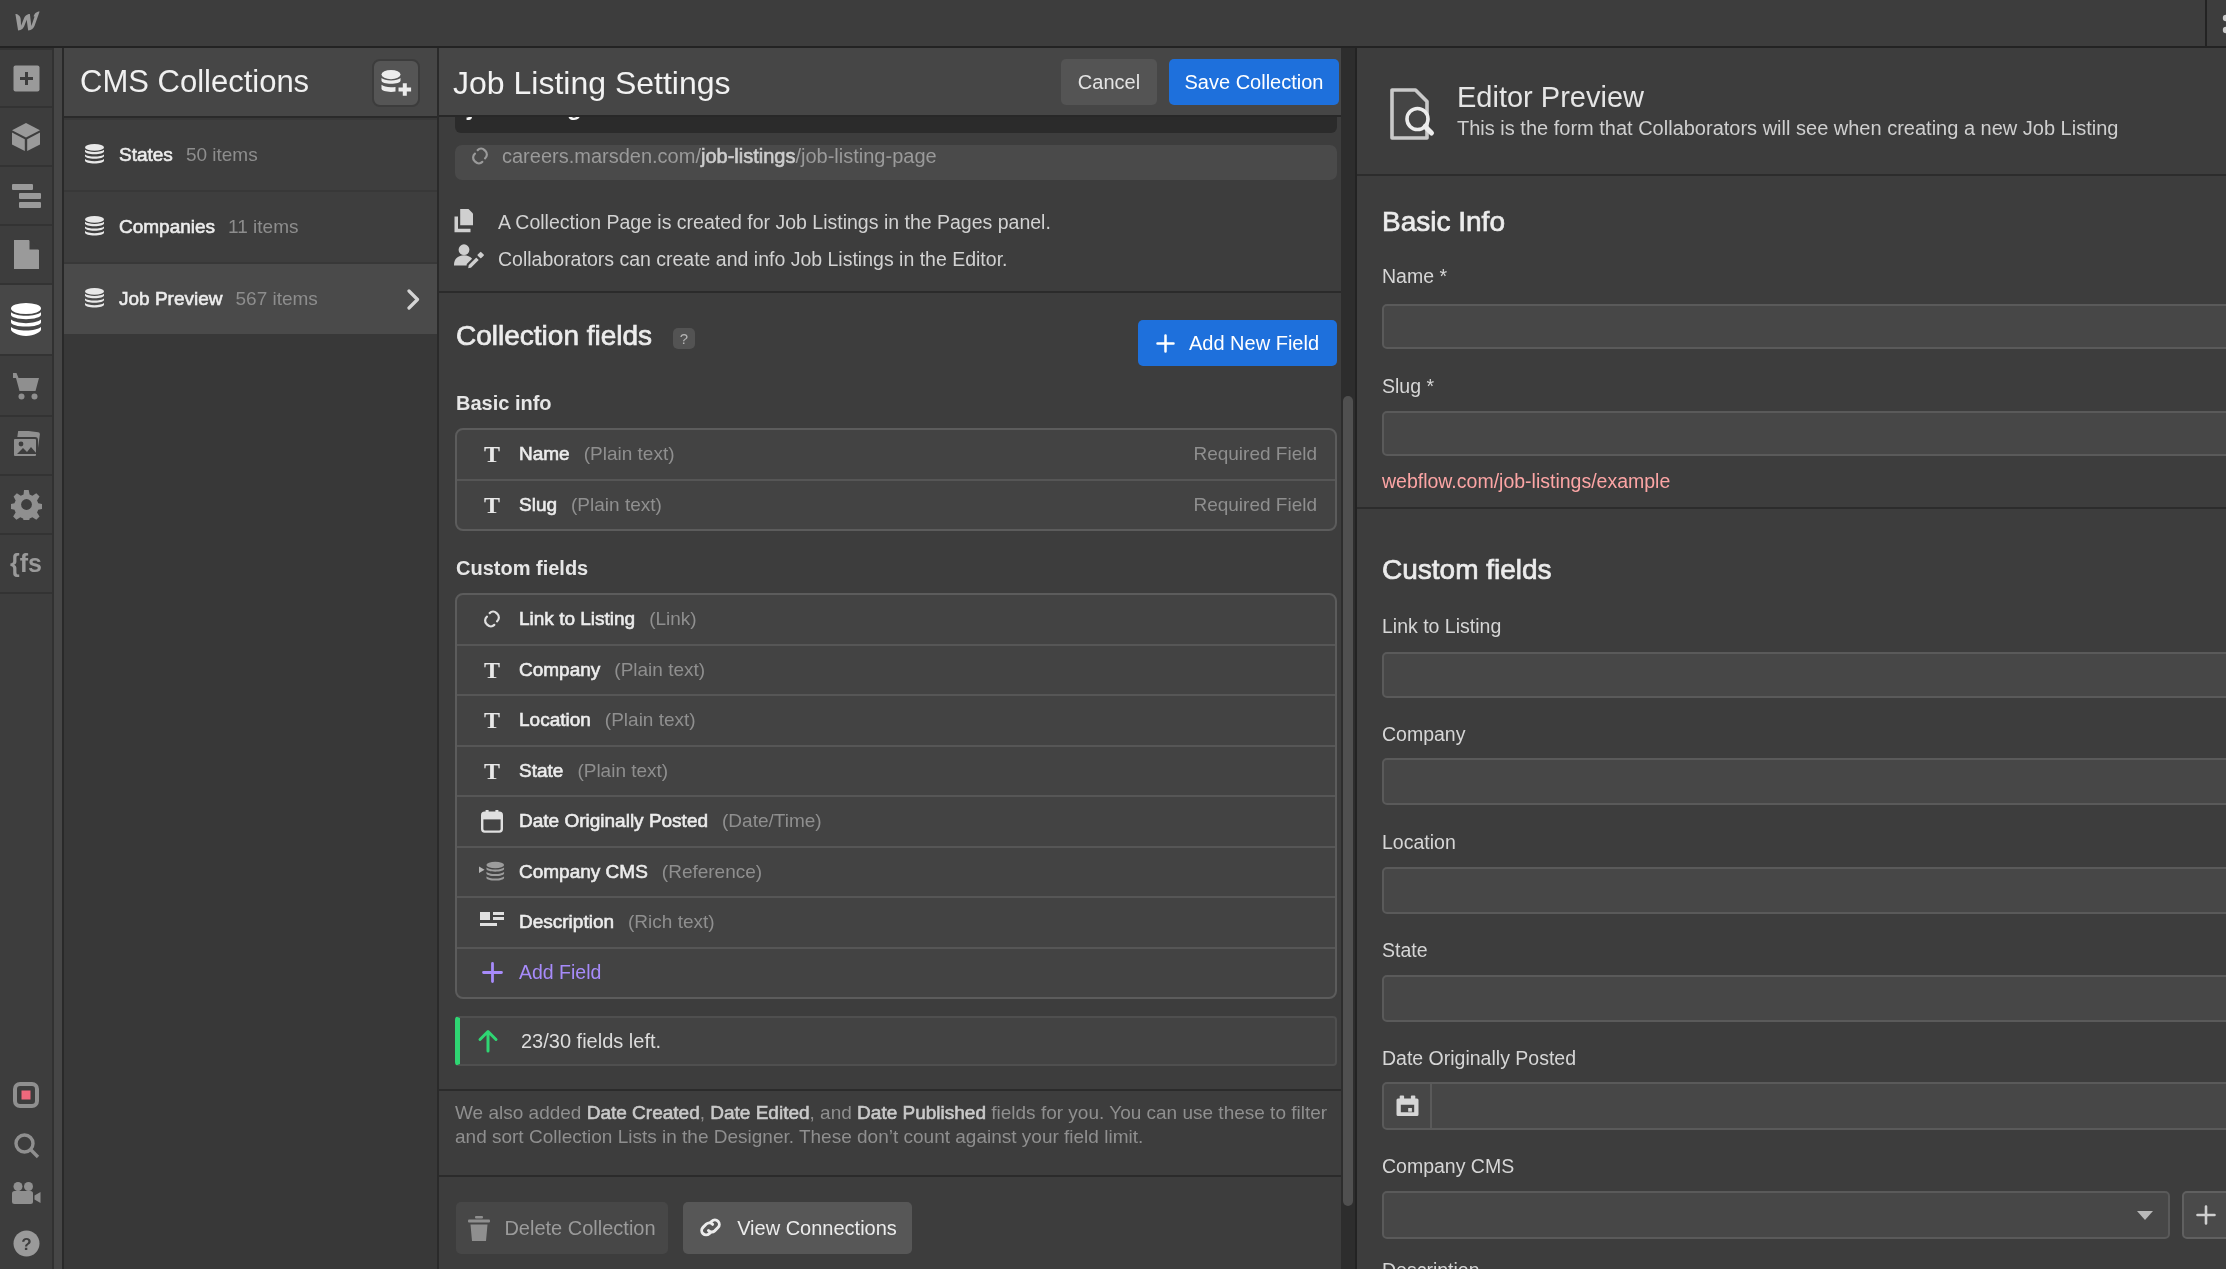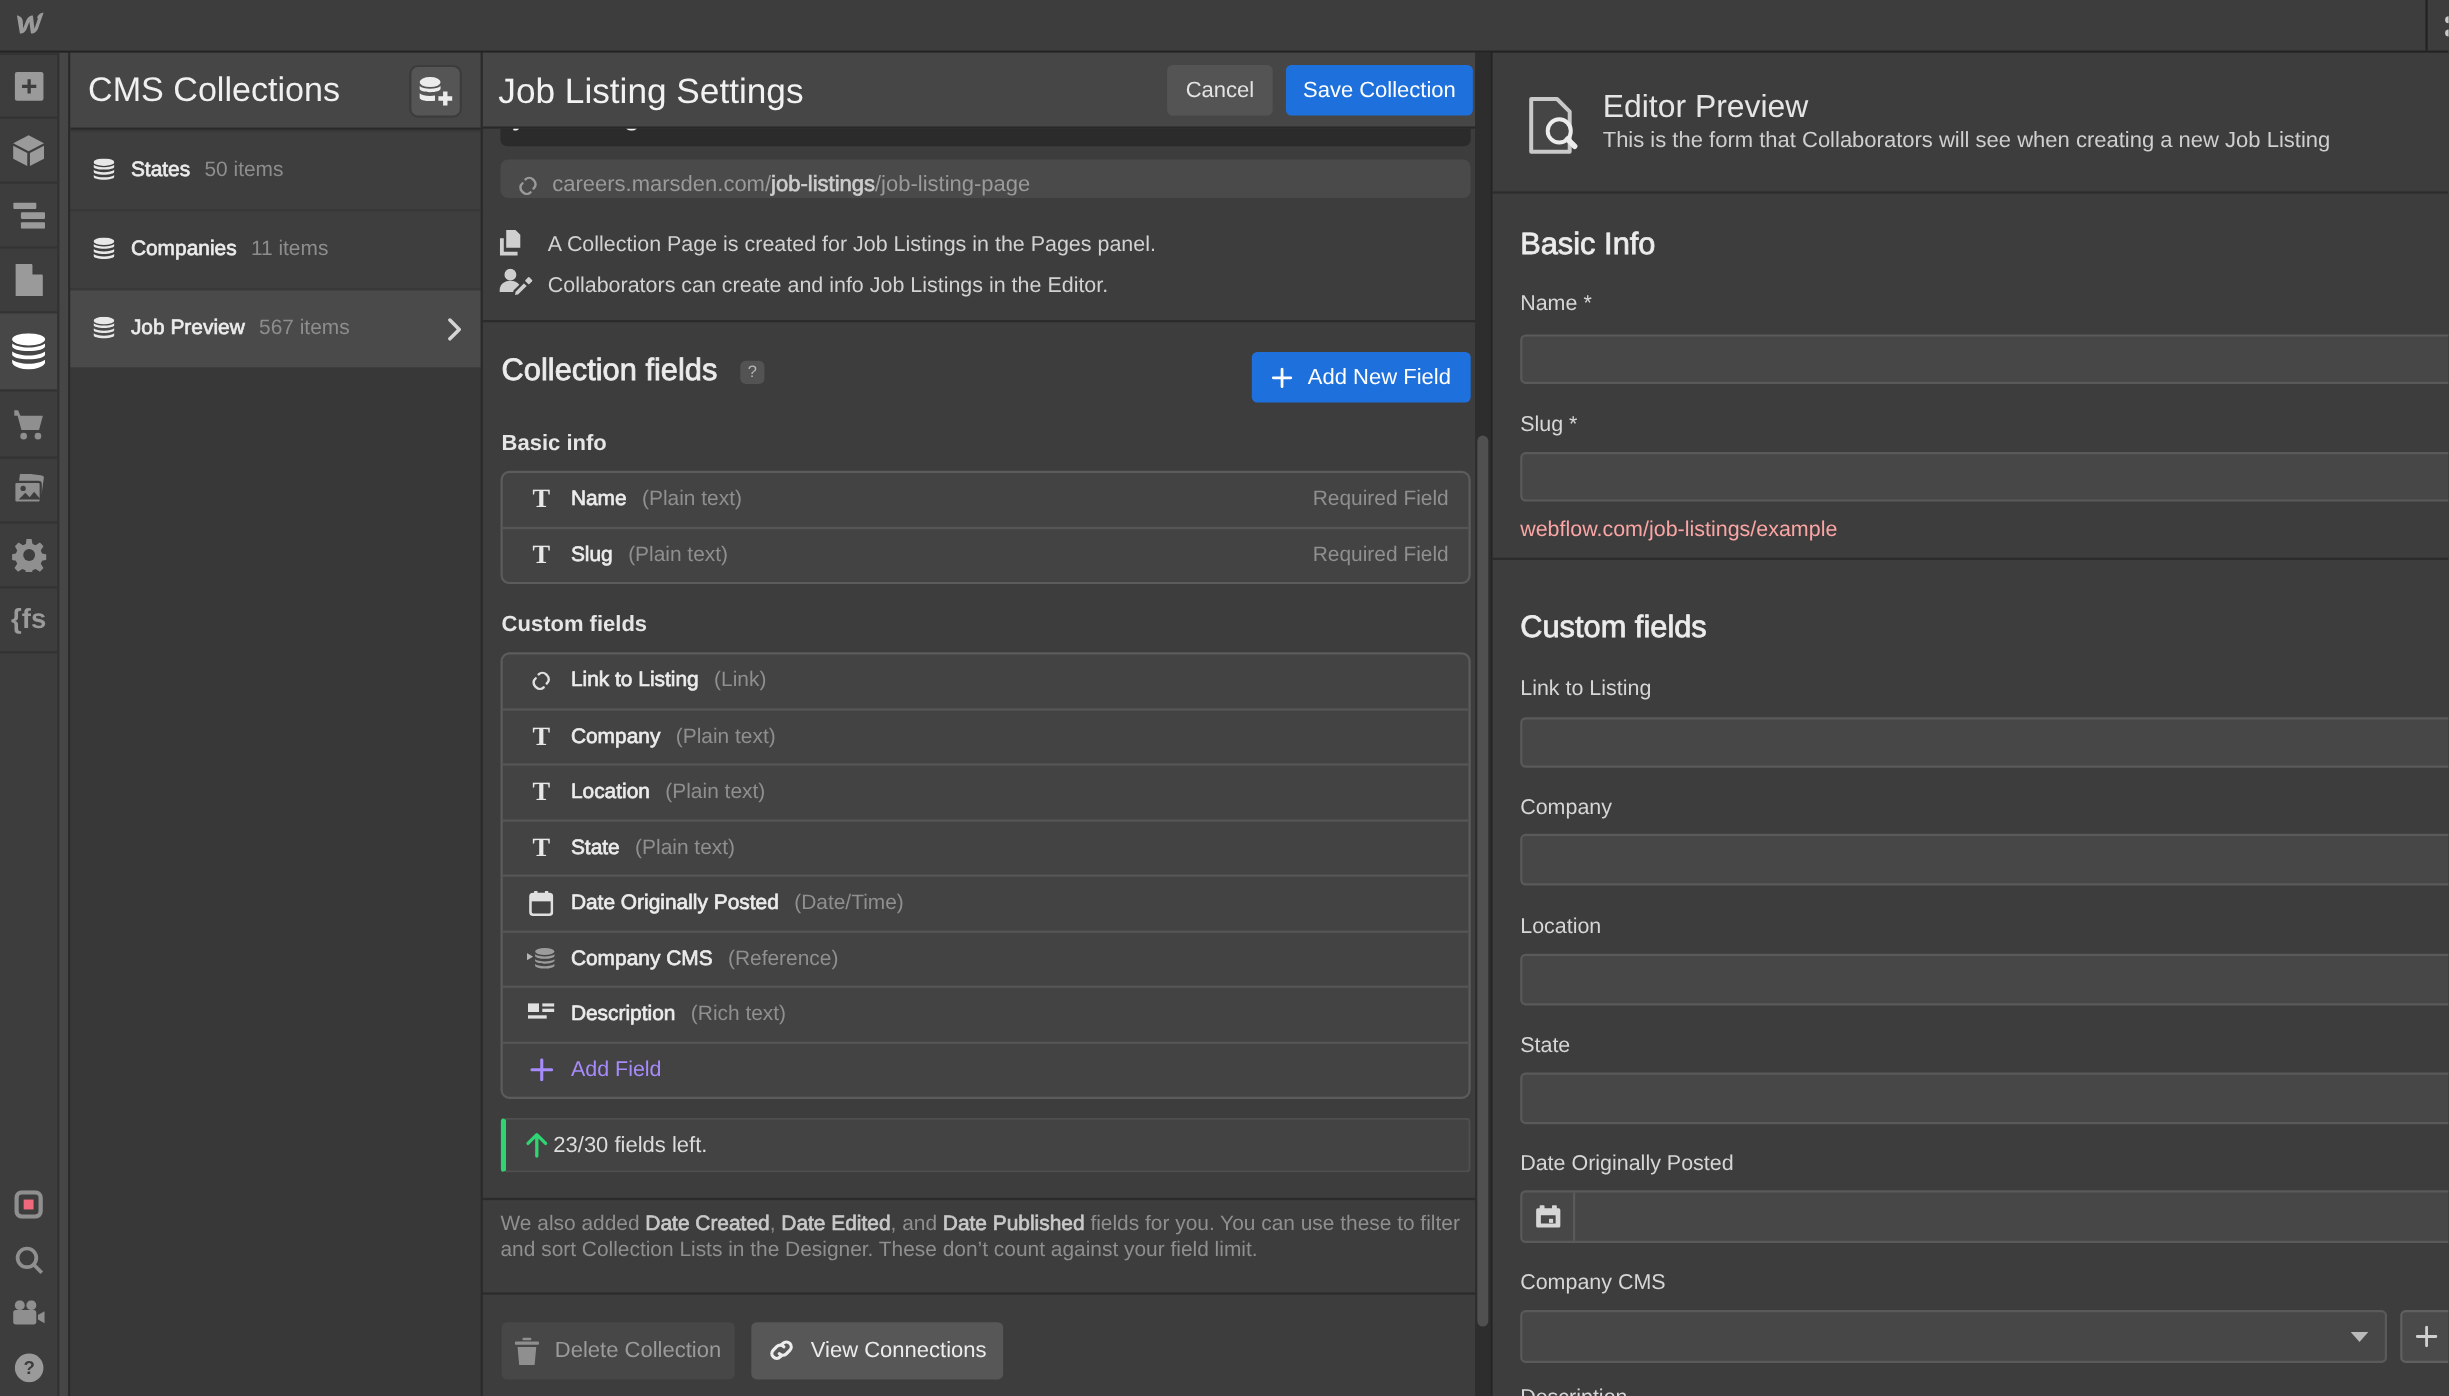--- a/index.html
+++ b/index.html
@@ -226,21 +226,21 @@
 <div class="abs" style="left:437px;top:48px;width:2px;height:1221px;background:#2a2a2a"></div>
 <div class="abs" id="main">
   <div id="mhead">
     <h1>Job Listing Settings</h1>
     <div class="btn" id="btnCancel">Cancel</div>
     <div class="btn" id="btnSave">Save Collection</div>
   </div>
   <div style="position:absolute;left:16px;top:69px;width:882px;height:16px;background:#2b2b2b;border-radius:0 0 6px 6px;overflow:hidden">
     <div style="position:absolute;left:12px;top:-24px;font-size:24px;font-weight:700;color:#f5f5f5">job-listings</div>
   </div>
-  <div style="position:absolute;left:16px;top:97px;width:882px;height:35px;background:#4a4a4a;border-radius:7px;display:flex;align-items:flex-end">
+  <div style="position:absolute;left:16px;top:97px;width:882px;height:35px;background:#4a4a4a;border-radius:7px;display:flex;align-items:flex-start">
     <svg style="margin-left:14px" width="22" height="22" viewBox="0 0 21 21" fill="none" stroke="#9a9a9a" stroke-width="2.1" stroke-linecap="round">
         <path d="M8.3 4.9 a4.6 4.6 0 0 1 6.5 0 l0.9 0.9 a4.6 4.6 0 0 1 -0.4 6.9"></path>
         <path d="M12.7 16.1 a4.6 4.6 0 0 1 -6.5 0 l-0.9 -0.9 a4.6 4.6 0 0 1 0.4 -6.9"></path>
       </svg>
     <span style="margin-left:11px;font-size:20px;color:#9a9a9a">careers.marsden.com/<b style="color:#cdcdcd;font-weight:400;-webkit-text-stroke:0.6px #cdcdcd">job-listings</b>/job-listing-page</span>
   </div>
   <div style="position:absolute;left:15px;top:161px;width:21px;height:24px">
     <svg width="21" height="24" viewBox="0 0 21 24">
         <path fill="#cfcfcf" d="M0.5 7.5h3.5v12.3h12.5v3.5H0.5z"></path>
         <path fill="#cfcfcf" d="M6.2 0h8.3l4.5 4.5v11.8H6.2z"></path>
@@ -355,21 +355,21 @@
           </svg>
         </span>
         <span style="font-size:19.5px;color:#a78bfa;margin-left:14px">Add Field</span>
       </div>
   </div>
 
   <div style="position:absolute;left:16px;top:968px;width:882px;height:50px;background:#434343;border:2px solid #4f4f4f;border-left:5px solid #2fd573;border-radius:4px;display:flex;align-items:center">
     <svg style="margin-left:17px" width="22" height="24" viewBox="0 0 22 24" fill="none" stroke="#2fd573" stroke-width="3" stroke-linecap="round" stroke-linejoin="round">
         <path d="M11 22V3M3 10.5 11 2.5l8 8"></path>
       </svg>
-    <span style="margin-left:4px;font-size:20px;color:#dcdcdc">23/30 fields left.</span>
+    <span style="margin-left:22px;font-size:20px;color:#dcdcdc">23/30 fields left.</span>
   </div>
   <div style="position:absolute;left:0;top:1041px;width:902px;height:2px;background:#2b2b2b"></div>
   <div style="position:absolute;left:16px;top:1053px;width:884px;font-size:19px;line-height:24px;color:#8f8f8f;white-space:nowrap">We also added <b style="color:#c9c9c9;font-weight:400;-webkit-text-stroke:0.6px #c9c9c9">Date Created</b>, <b style="color:#c9c9c9;font-weight:400;-webkit-text-stroke:0.6px #c9c9c9">Date Edited</b>, and <b style="color:#c9c9c9;font-weight:400;-webkit-text-stroke:0.6px #c9c9c9">Date Published</b> fields for you. You can use these to filter<br>and sort Collection Lists in the Designer. These don’t count against your field limit.</div>
   <div style="position:absolute;left:0;top:1127px;width:902px;height:2px;background:#2b2b2b"></div>
   <div class="btn" style="left:17px;top:1154px;width:212px;height:52px;background:#474747;color:#9b9b9b">
     <svg style="margin-right:14px" width="22" height="25" viewBox="0 0 22 25">
         <g fill="#8f8f8f">
           <rect x="0" y="3.5" width="22" height="3" rx="1"></rect>
           <rect x="7" y="0" width="8" height="2.5" rx="1"></rect>
           <path d="M2.5 8.5h17L18 25H4z"></path>

